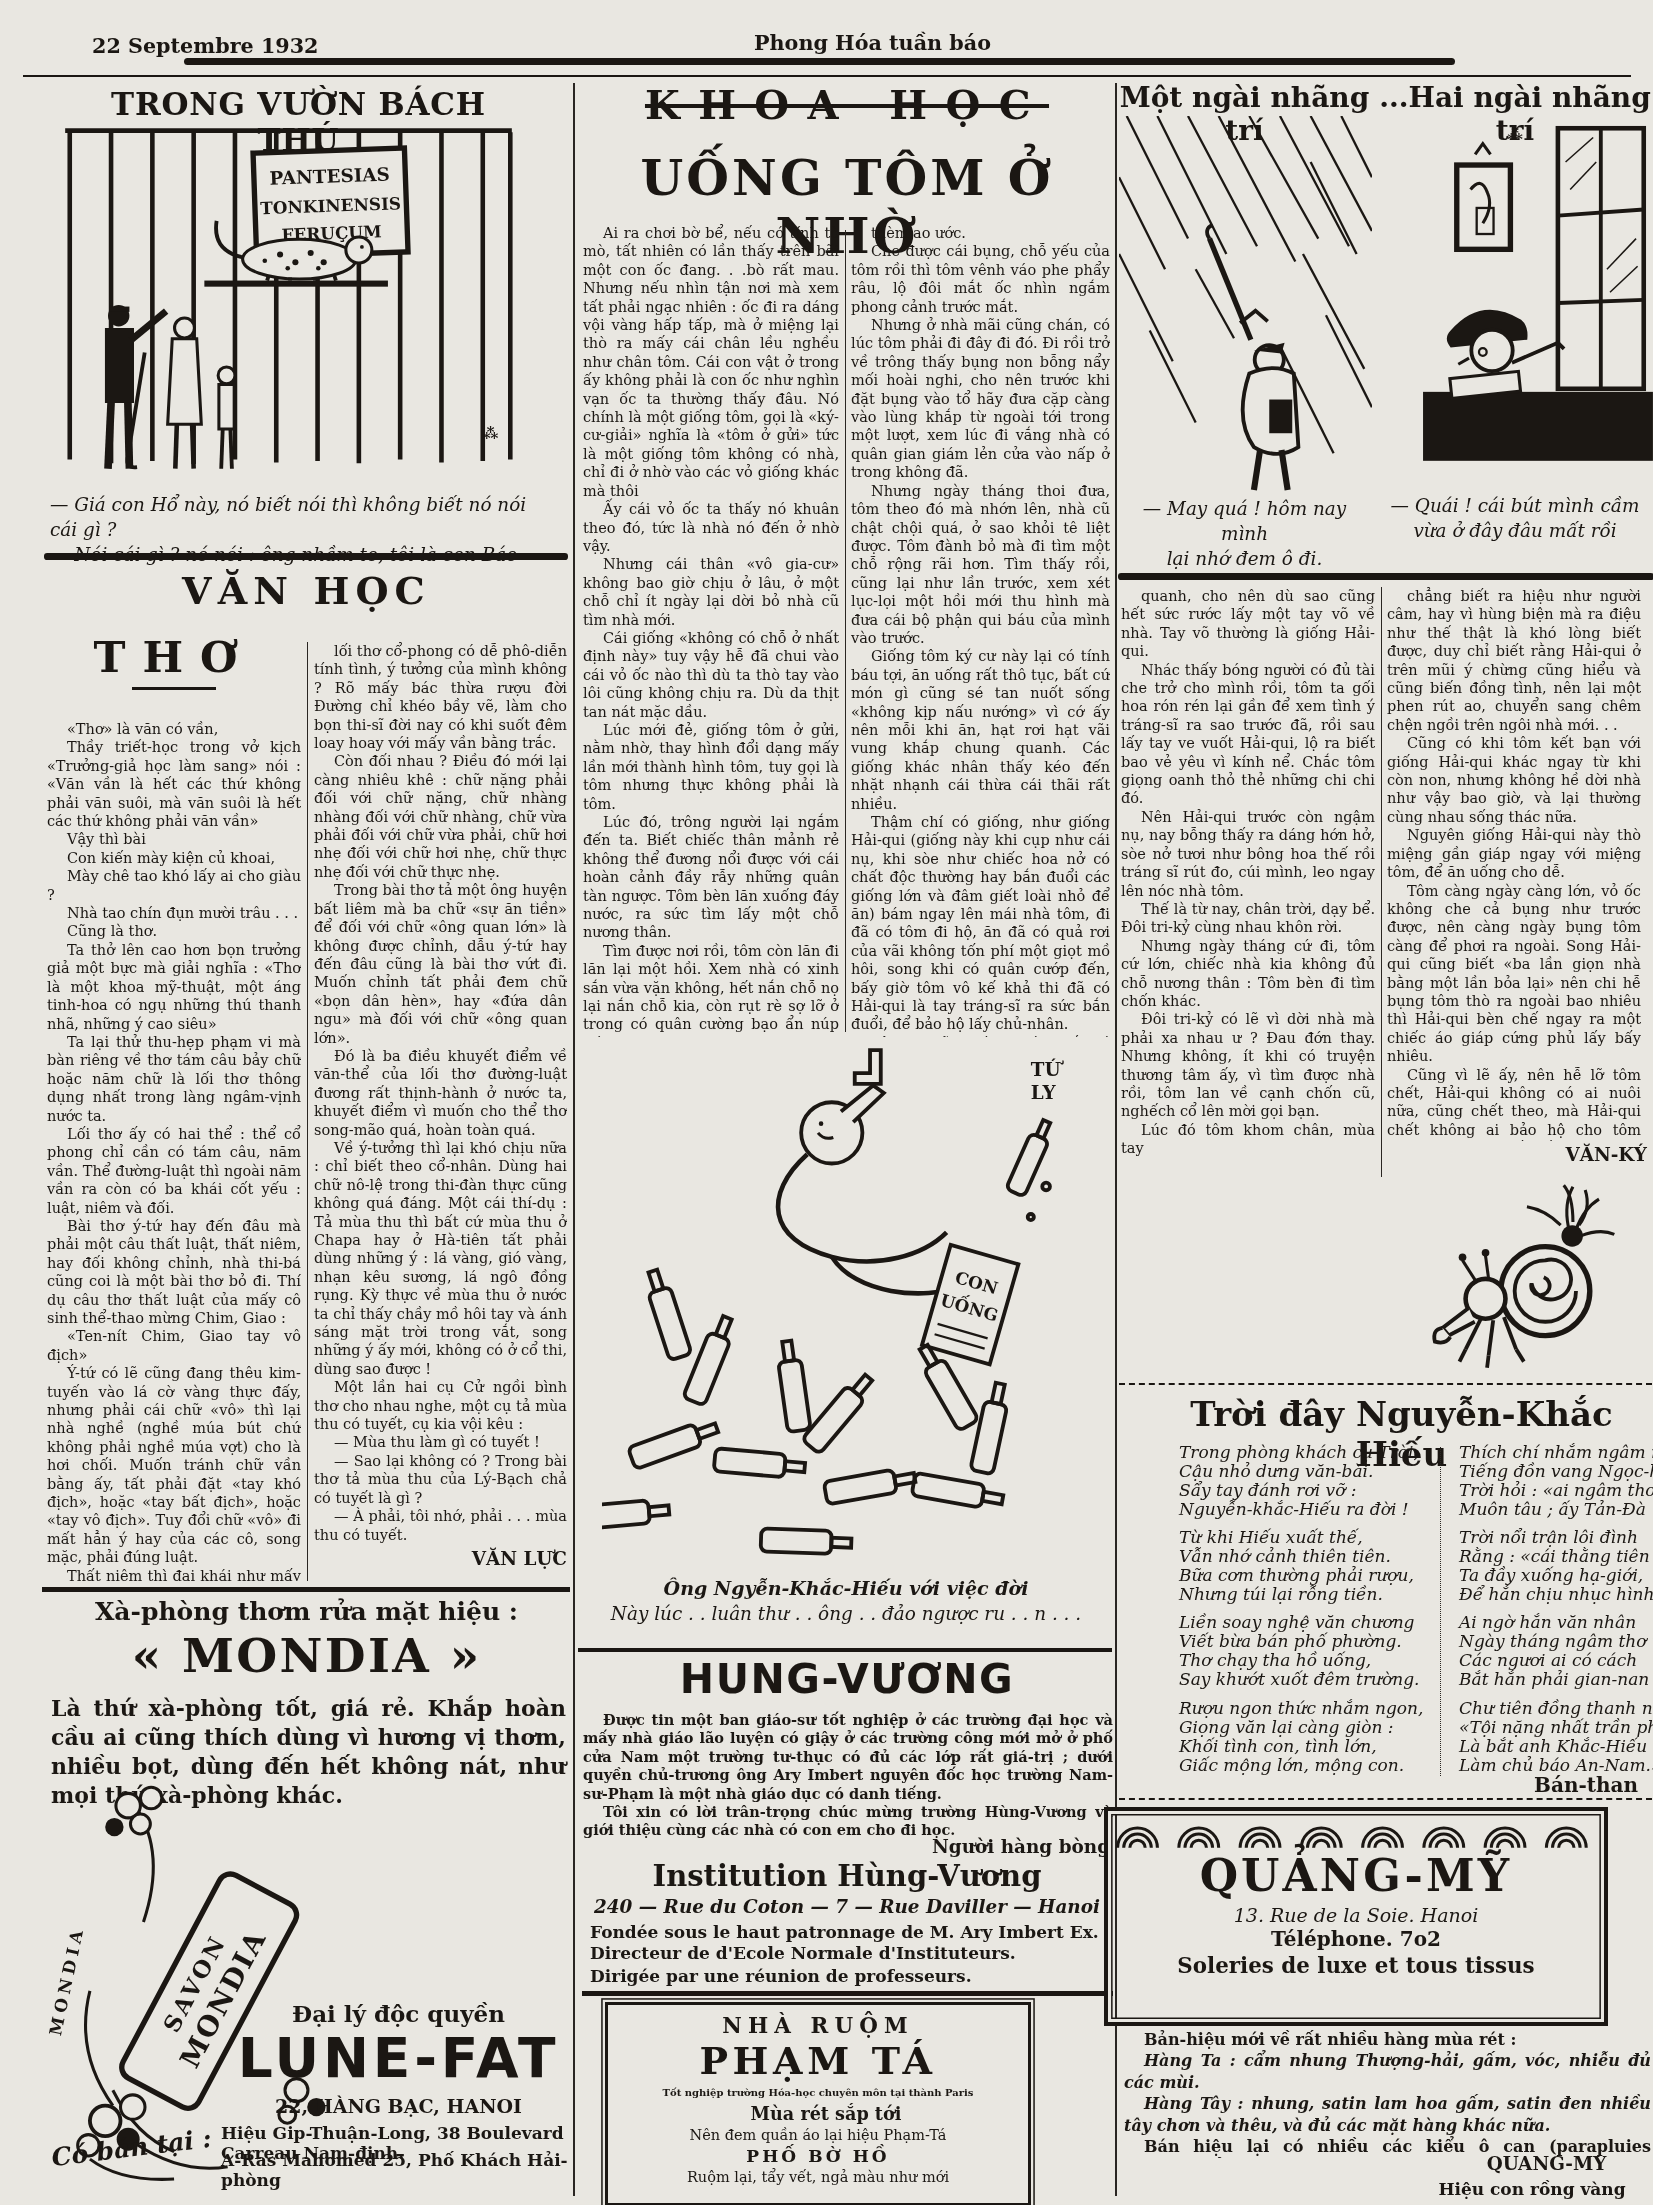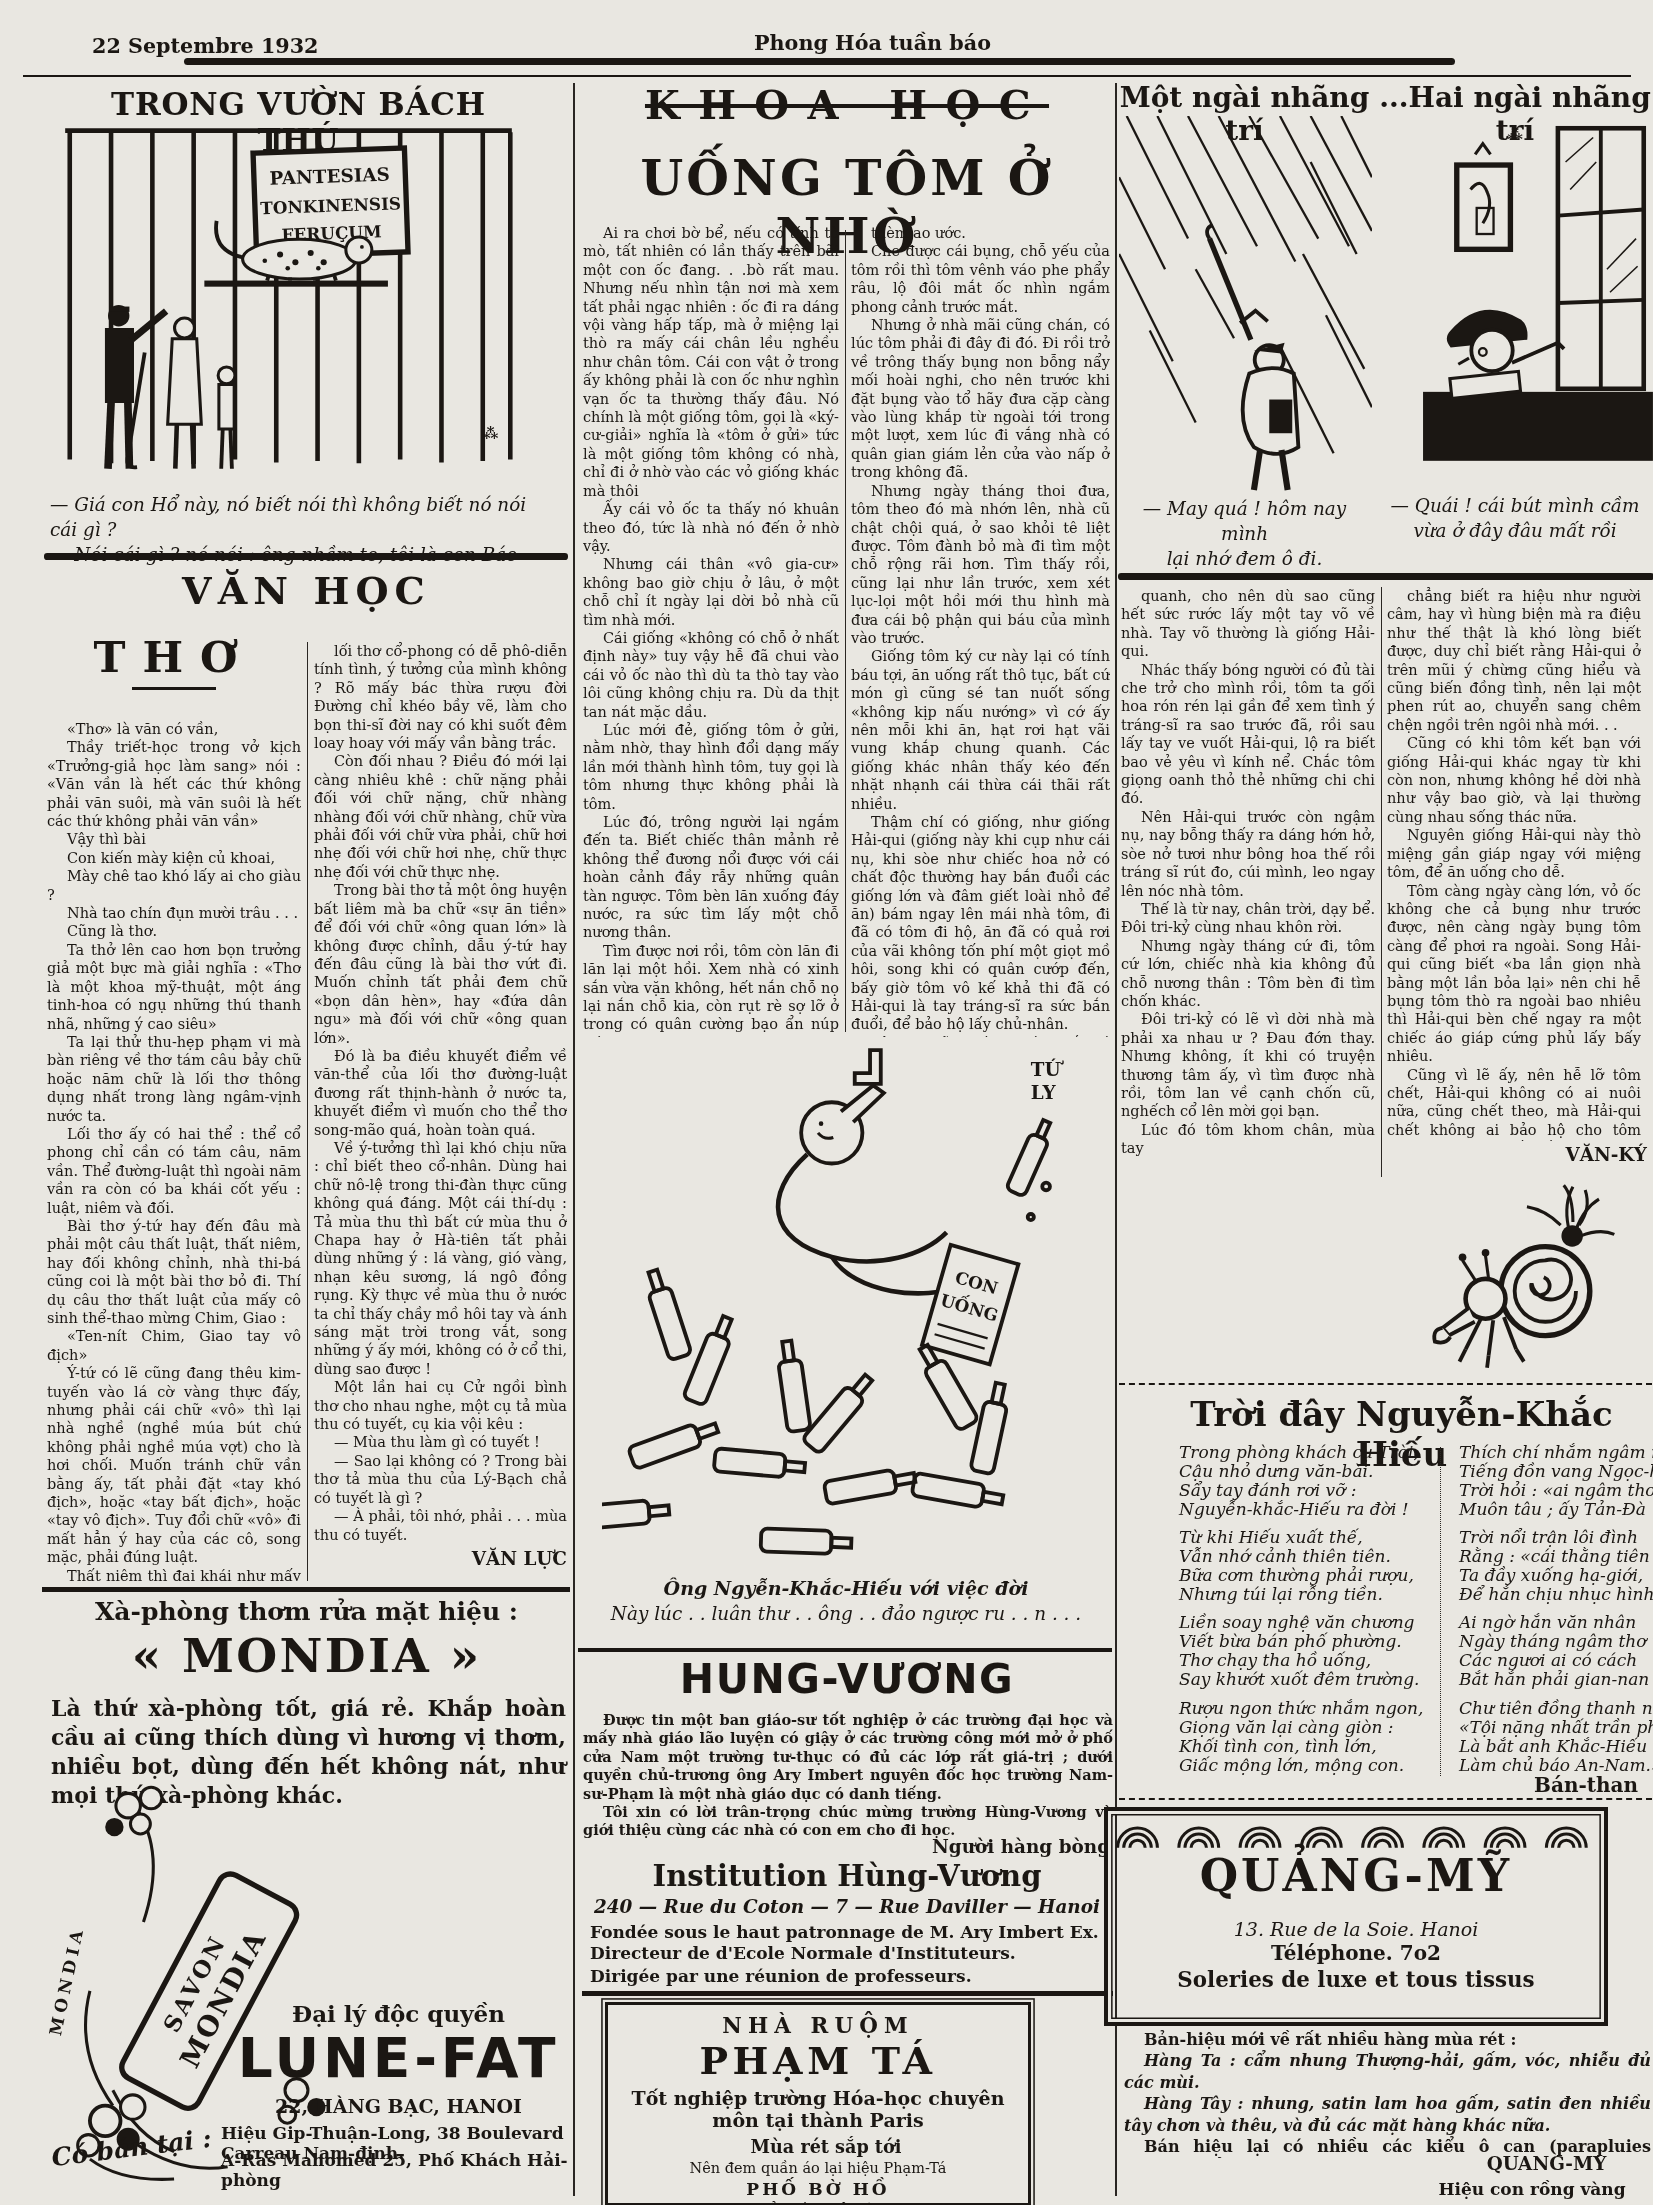--- a/index.html
+++ b/index.html
@@ -326,21 +326,21 @@
   <div class="abs bold right" style="left:842px;top:1836px;width:268px;font-size:18.4px;">Người hàng bòng</div>
   <div class="abs bold center" style="left:582px;top:1859px;width:530px;font-size:29px;">Institution  Hùng-Vương</div>
   <div class="abs bold ital center" style="left:582px;top:1896px;width:530px;font-size:18.4px;">240 — Rue du Coton — 7 — Rue Daviller — Hanoi</div>
   <div class="abs bold" style="left:590px;top:1922px;width:521px;font-size:17px;line-height:21.4px;">Fondée sous le haut patronnage de M. Ary Imbert Ex.  Directeur de  d'Ecole  Normale  d'Instituteurs.</div>
   <div class="abs bold" style="left:590px;top:1966px;width:521px;font-size:17px;">Dirigée  par  une  réunion  de  professeurs.</div>
   <div class="abs rule" style="left:582px;top:1991px;width:531px;height:4.6px;"></div>
 
   <div class="abs" style="left:605px;top:2002px;width:420px;height:198px;border:3.8px solid #1b1713;box-shadow:0 0 0 2.3px #e9e7e1,0 0 0 3.8px #1b1713;">
     <div class="bold center" style="font-size:21.4px;letter-spacing:6.1px;margin-top:7.7px;">NHÀ  RUỘM</div>
     <div class="bold center" style="font-size:38px;letter-spacing:4.6px;">PHẠM  TÁ</div>
-    <div class="bold center" style="font-size:19px;margin-top:4.6px;">Tốt nghiệp trường Hóa-học chuyên môn tại thành Paris</div>
+    <div class="bold center" style="font-size:10px;margin-top:4.6px;">Tốt nghiệp trường Hóa-học chuyên môn tại thành Paris</div>
     <div class="bold center" style="font-size:17.6px;margin-top:4.6px;padding-left:16px;">Mùa rét sắp tới</div>
     <div class="center" style="font-size:14.5px;margin-top:3.1px;">Nên đem quần áo lại hiệu Phạm-Tá</div>
     <div class="bold center" style="font-size:17px;letter-spacing:3.1px;margin-top:3.1px;">PHỐ  BỜ  HỒ</div>
     <div class="center" style="font-size:14.5px;margin-top:3.1px;">Ruộm lại, tẩy vết, ngả màu như mới</div>
 
   </div>
 
   <div class="abs bold center" style="left:1119px;top:81px;width:251px;font-size:28px;">Một ngài nhãng trí</div>
   <div class="abs bold center" style="left:1377px;top:81px;width:276px;font-size:28px;">...Hai ngài nhãng trí</div>
 
@@ -548,21 +548,21 @@
       <use href="#qmw" x="6"></use>
         <use href="#qmw" x="86"></use>
         <use href="#qmw" x="166"></use>
         <use href="#qmw" x="246"></use>
       <use href="#qmw" x="326"></use>
         <use href="#qmw" x="406"></use>
         <use href="#qmw" x="486"></use>
         <use href="#qmw" x="566"></use>
     </svg>
     <div class="bold center" style="font-size:44px;letter-spacing:3.1px;margin-top:1.5px;">QUẢNG-MỸ</div>
-    <div class="ital center" style="font-size:19px;margin-top:17px;">13.  Rue de la Soie.  Hanoi</div>
+    <div class="ital center" style="font-size:19px;margin-top:3px;">13.  Rue de la Soie.  Hanoi</div>
     <div class="bold center" style="font-size:20px;margin-top:1.5px;">Téléphone.    7o2</div>
     <div class="bold center" style="font-size:21.4px;margin-top:1.5px;">Soleries de luxe et tous tissus</div>
   </div>
   <div class="abs col" style="left:1124px;top:2029px;width:527px;height:129px;font-size:16px;line-height:21.4px;font-weight:bold;">
     <p>Bản-hiệu mới về rất nhiều hàng mùa rét :</p>
     <p class="ital">Hàng Ta :  cẩm nhung Thượng-hải, gấm, vóc, nhiễu đủ các mùi.</p>
     <p class="ital">Hàng Tây :  nhung, satin lam hoa gấm, satin đen nhiều tây chơn và thêu, và đủ các mặt hàng khác nữa.</p>
     <p>Bán hiệu lại có nhiều các kiểu ô can (parapluies cannes) để các ngài dùng rất hợp thời trang.</p>
   </div>
   <div class="abs bold center" style="left:1447px;top:2153px;width:199px;font-size:18.4px;">QUANG-MY</div>

